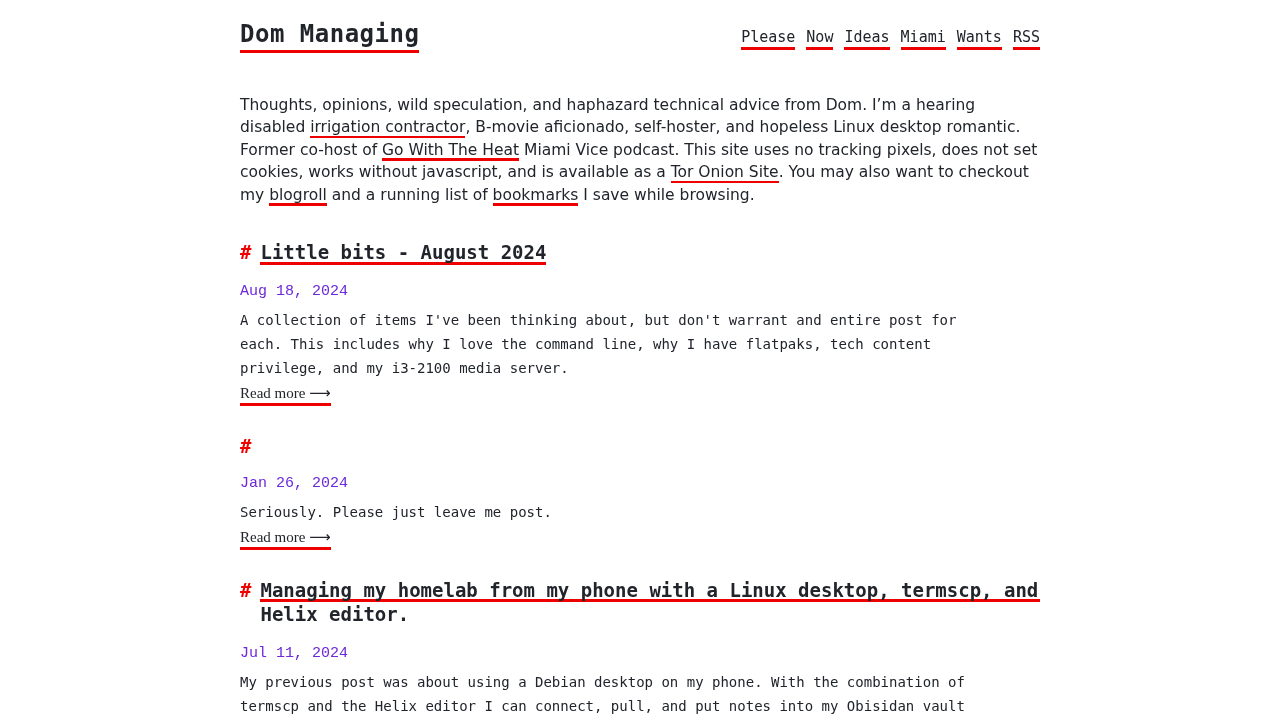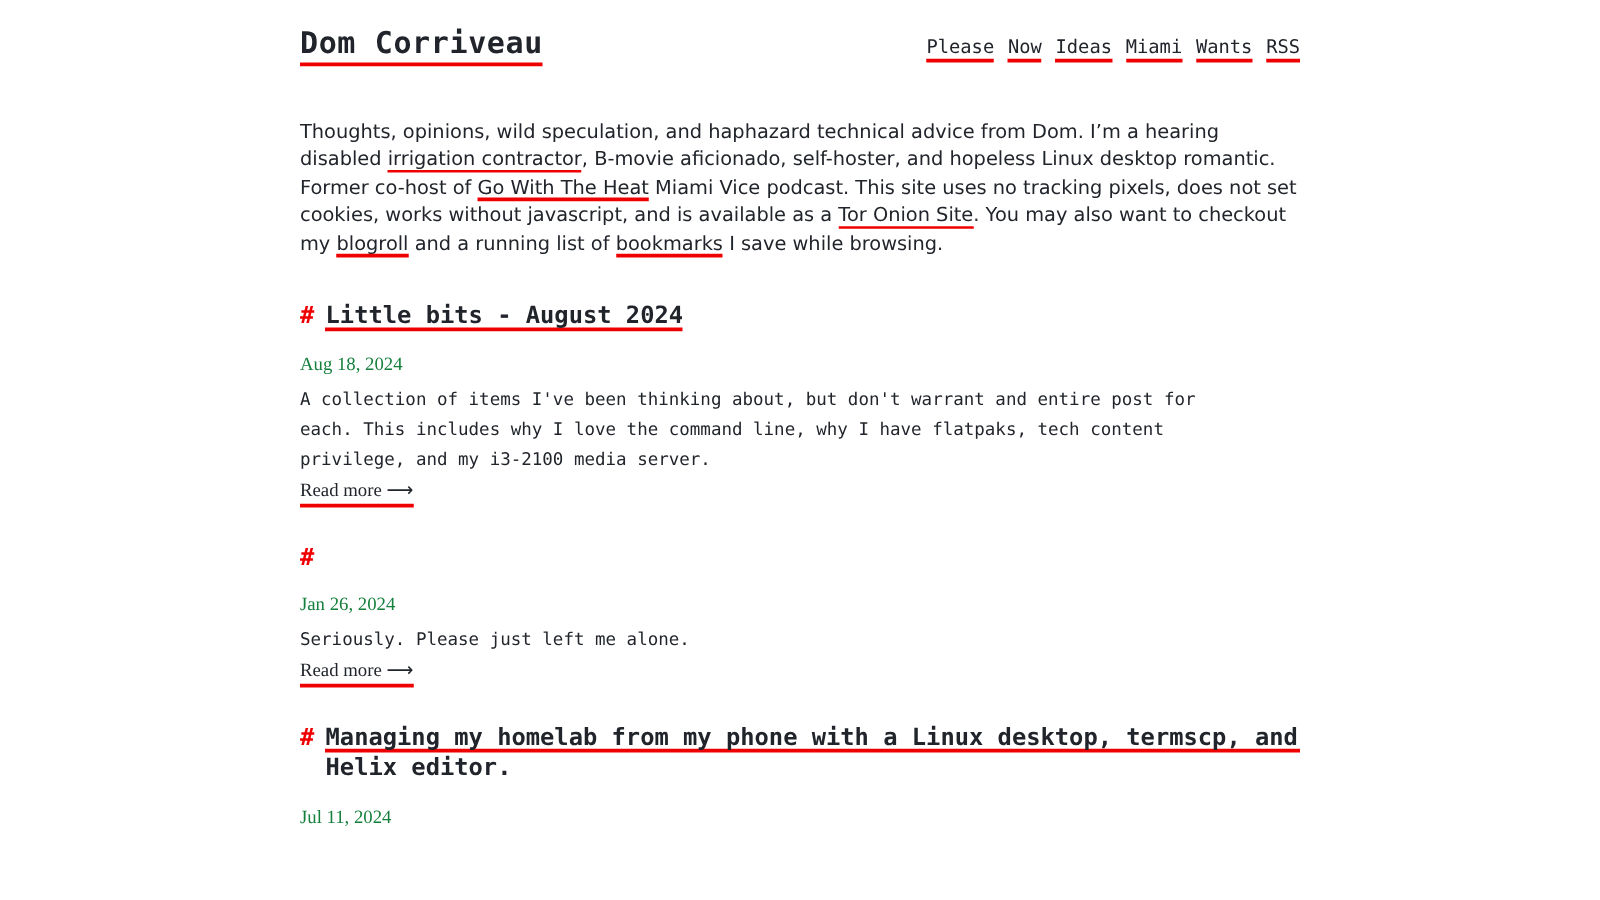--- a/index.html
+++ b/index.html
@@ -123,24 +123,24 @@
     text-decoration: none;
     display: inline;
     background-image: linear-gradient(#ef0000, #ef0000);
     background-repeat: no-repeat;
     background-size: 100% 3px;
     background-position: 0 1.12em;
     padding-bottom: 2px;
   }
   .post-date {
     margin-top: 15px;
-    font-family: Liberation Serif, serif;
+    font-family: Liberation Mono, monospace;
     font-size: 15px;
     line-height: 20px;
-    color: #15803d;
+    color: #6d28d9;
   }
   .post-body {
     margin-top: 6px;
     font-family: "DejaVu Sans Mono", monospace;
     font-size: 14px;
     line-height: 24px;
     color: #21252b;
     white-space: pre-wrap;
   }
   .read-more {
@@ -162,21 +162,21 @@
     left: 0;
     bottom: -2px;
   }
 </style>
 </head>
 <body>
 
 <div class="page">
 
   <header class="site-header">
-    <a class="site-title" href="#"><span>Dom Corriveau</span><span class="ul"></span></a>
+    <a class="site-title" href="#"><span>Dom Managing</span><span class="ul"></span></a>
 
     <nav class="nav">
       <a class="nav-item" href="#"><span>Please</span><span class="ul"></span></a>
       <a class="nav-item" href="#"><span>Now</span><span class="ul"></span></a>
       <a class="nav-item" href="#"><span>Ideas</span><span class="ul"></span></a>
       <a class="nav-item" href="#"><span>Miami</span><span class="ul"></span></a>
       <a class="nav-item" href="#"><span>Wants</span><span class="ul"></span></a>
       <a class="nav-item" href="#"><span>RSS</span><span class="ul"></span></a>
     </nav>
   </header>
@@ -195,26 +195,28 @@
 each. This includes why I love the command line, why I have flatpaks, tech content
 privilege, and my i3-2100 media server.</div>
       <a class="read-more" href="#"><span>Read more ⟶</span><span class="ul"></span></a>
     </article>
 
     <article class="post">
       <h2 class="post-head">
         <span class="hash">#</span>
       </h2>
       <div class="post-date">Jan 26, 2024</div>
-      <div class="post-body">Seriously. Please just left me alone.</div>
+      <div class="post-body">Seriously. Please just leave me post.</div>
       <a class="read-more" href="#"><span>Read more ⟶</span><span class="ul"></span></a>
     </article>
 
     <article class="post">
       <h2 class="post-head">
         <span class="hash">#</span>
         <a class="post-title" href="#">Managing my homelab from my phone with a Linux desktop, termscp, and Helix editor.</a>
       </h2>
       <div class="post-date">Jul 11, 2024</div>
+      <div class="post-body">My previous post was about using a Debian desktop on my phone. With the combination of
+termscp and the Helix editor I can connect, pull, and put notes into my Obisidan vault</div>
     </article>
 
   </section>
 </div>
 
 </body></html>

